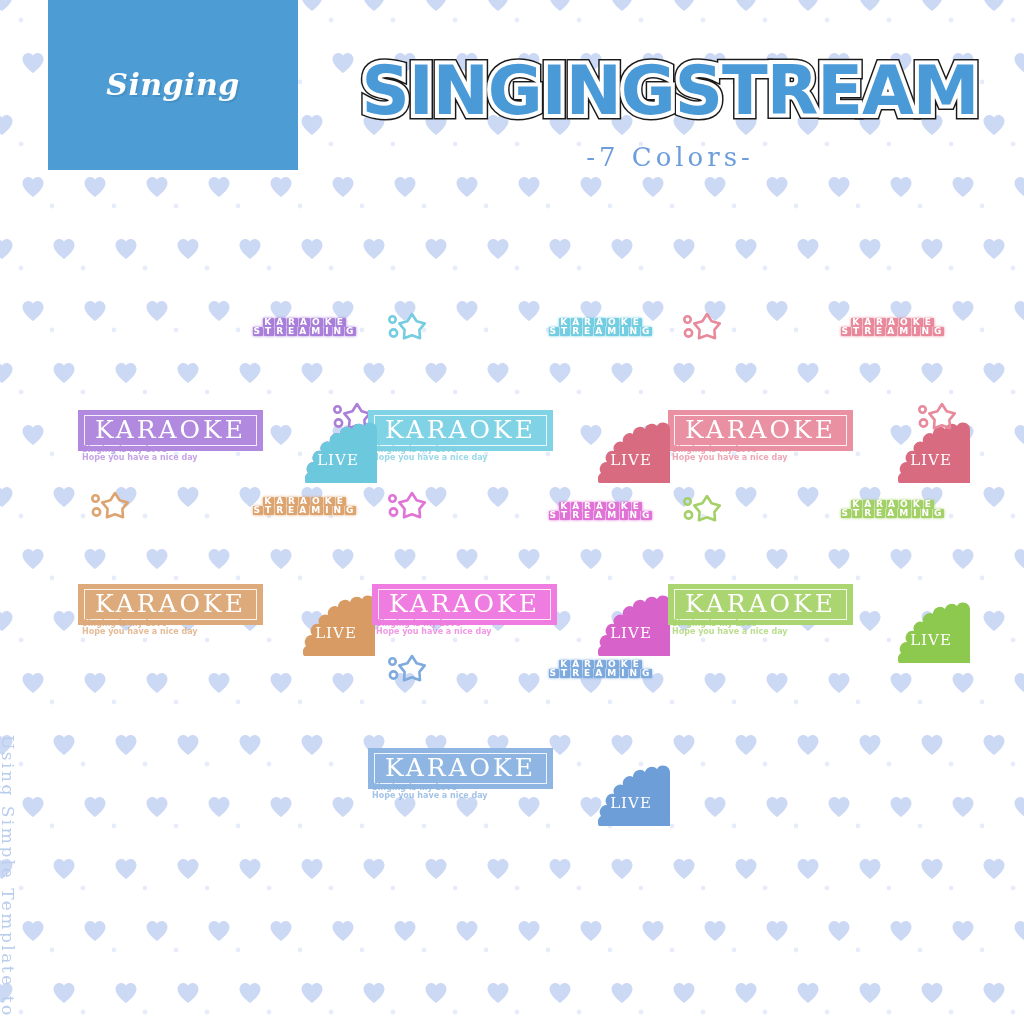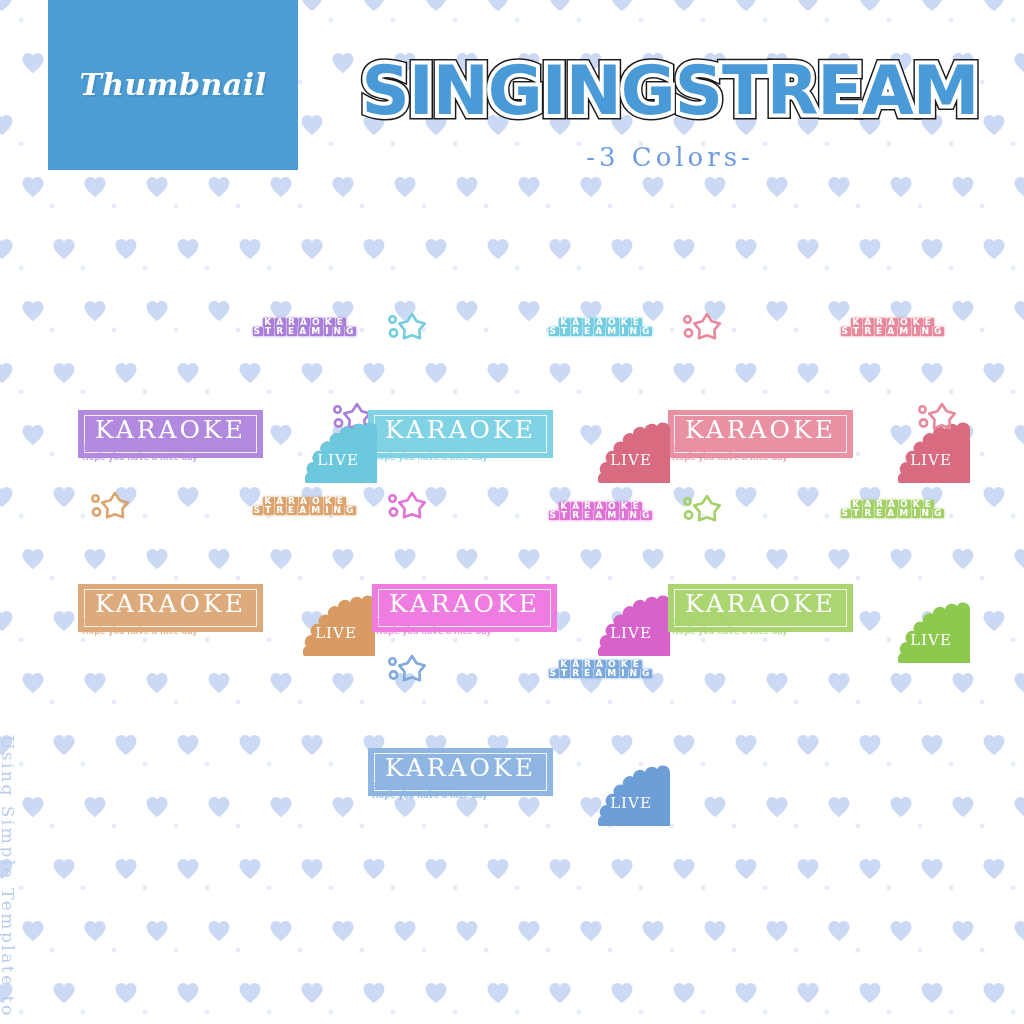--- a/index.html
+++ b/index.html
@@ -96,21 +96,21 @@
   }
 
   
   .kara-banner{
     position:absolute;z-index:6;
     padding:5px 6px;
     box-sizing:border-box;
   }
   .kara-banner .kara-inner{
     border:1px solid rgba(255,255,255,0.85);
-    padding:1px 10px 9px 10px;
+    padding:1px 10px 2px 10px;
     text-align:center;
   }
   .kara-word{
     font-family:"DejaVu Serif", serif;
     font-size:25px;
     color:#ffffff;
     letter-spacing:3px;
     line-height:1.05;
     white-space:nowrap;
   }
@@ -1464,29 +1464,29 @@
         <path fill="#ccd9f5" d="M12 21C12 21 1.5 13.6 1.5 7.2 1.5 3.6 4.2 1 7.4 1c2 0 3.7 1.1 4.6 2.7C12.9 2.1 14.6 1 16.6 1 19.8 1 22.5 3.6 22.5 7.2 22.5 13.6 12 21 12 21Z"></path>
       </g>
       <circle cx="1044" cy="1074" r="2.4" fill="#e6ecfa"></circle>
       <g transform="translate(1075,1044)">
         <path fill="#ccd9f5" d="M12 21C12 21 1.5 13.6 1.5 7.2 1.5 3.6 4.2 1 7.4 1c2 0 3.7 1.1 4.6 2.7C12.9 2.1 14.6 1 16.6 1 19.8 1 22.5 3.6 22.5 7.2 22.5 13.6 12 21 12 21Z"></path>
       </g>
       <circle cx="1106" cy="1074" r="2.4" fill="#e6ecfa"></circle>
     </svg></div>
 
 <div id="thumb-banner">
-  <div class="thumb-line">Thumbnail</div>
+  <div class="thumb-line">Singing</div>
 </div>
 
 <div id="title-wrap">
   <div style="position:relative;display:block;">
     <h1 id="main-title-outline">SINGINGSTREAM</h1>
     <h1 id="main-title">SINGINGSTREAM</h1>
   </div>
-  <div id="subtitle">-3 Colors-</div>
+  <div id="subtitle">-7 Colors-</div>
 </div>
 
 <div id="side-text">
   <div class="side-line">Using Simple Template to do</div>
 
 </div>
 
 <div id="cards-layer">
     <div style="position: absolute; inset: 0px;">
       <div class="kara-banner" style="left: 78px; top: 410px; background: rgb(177, 138, 223);">

